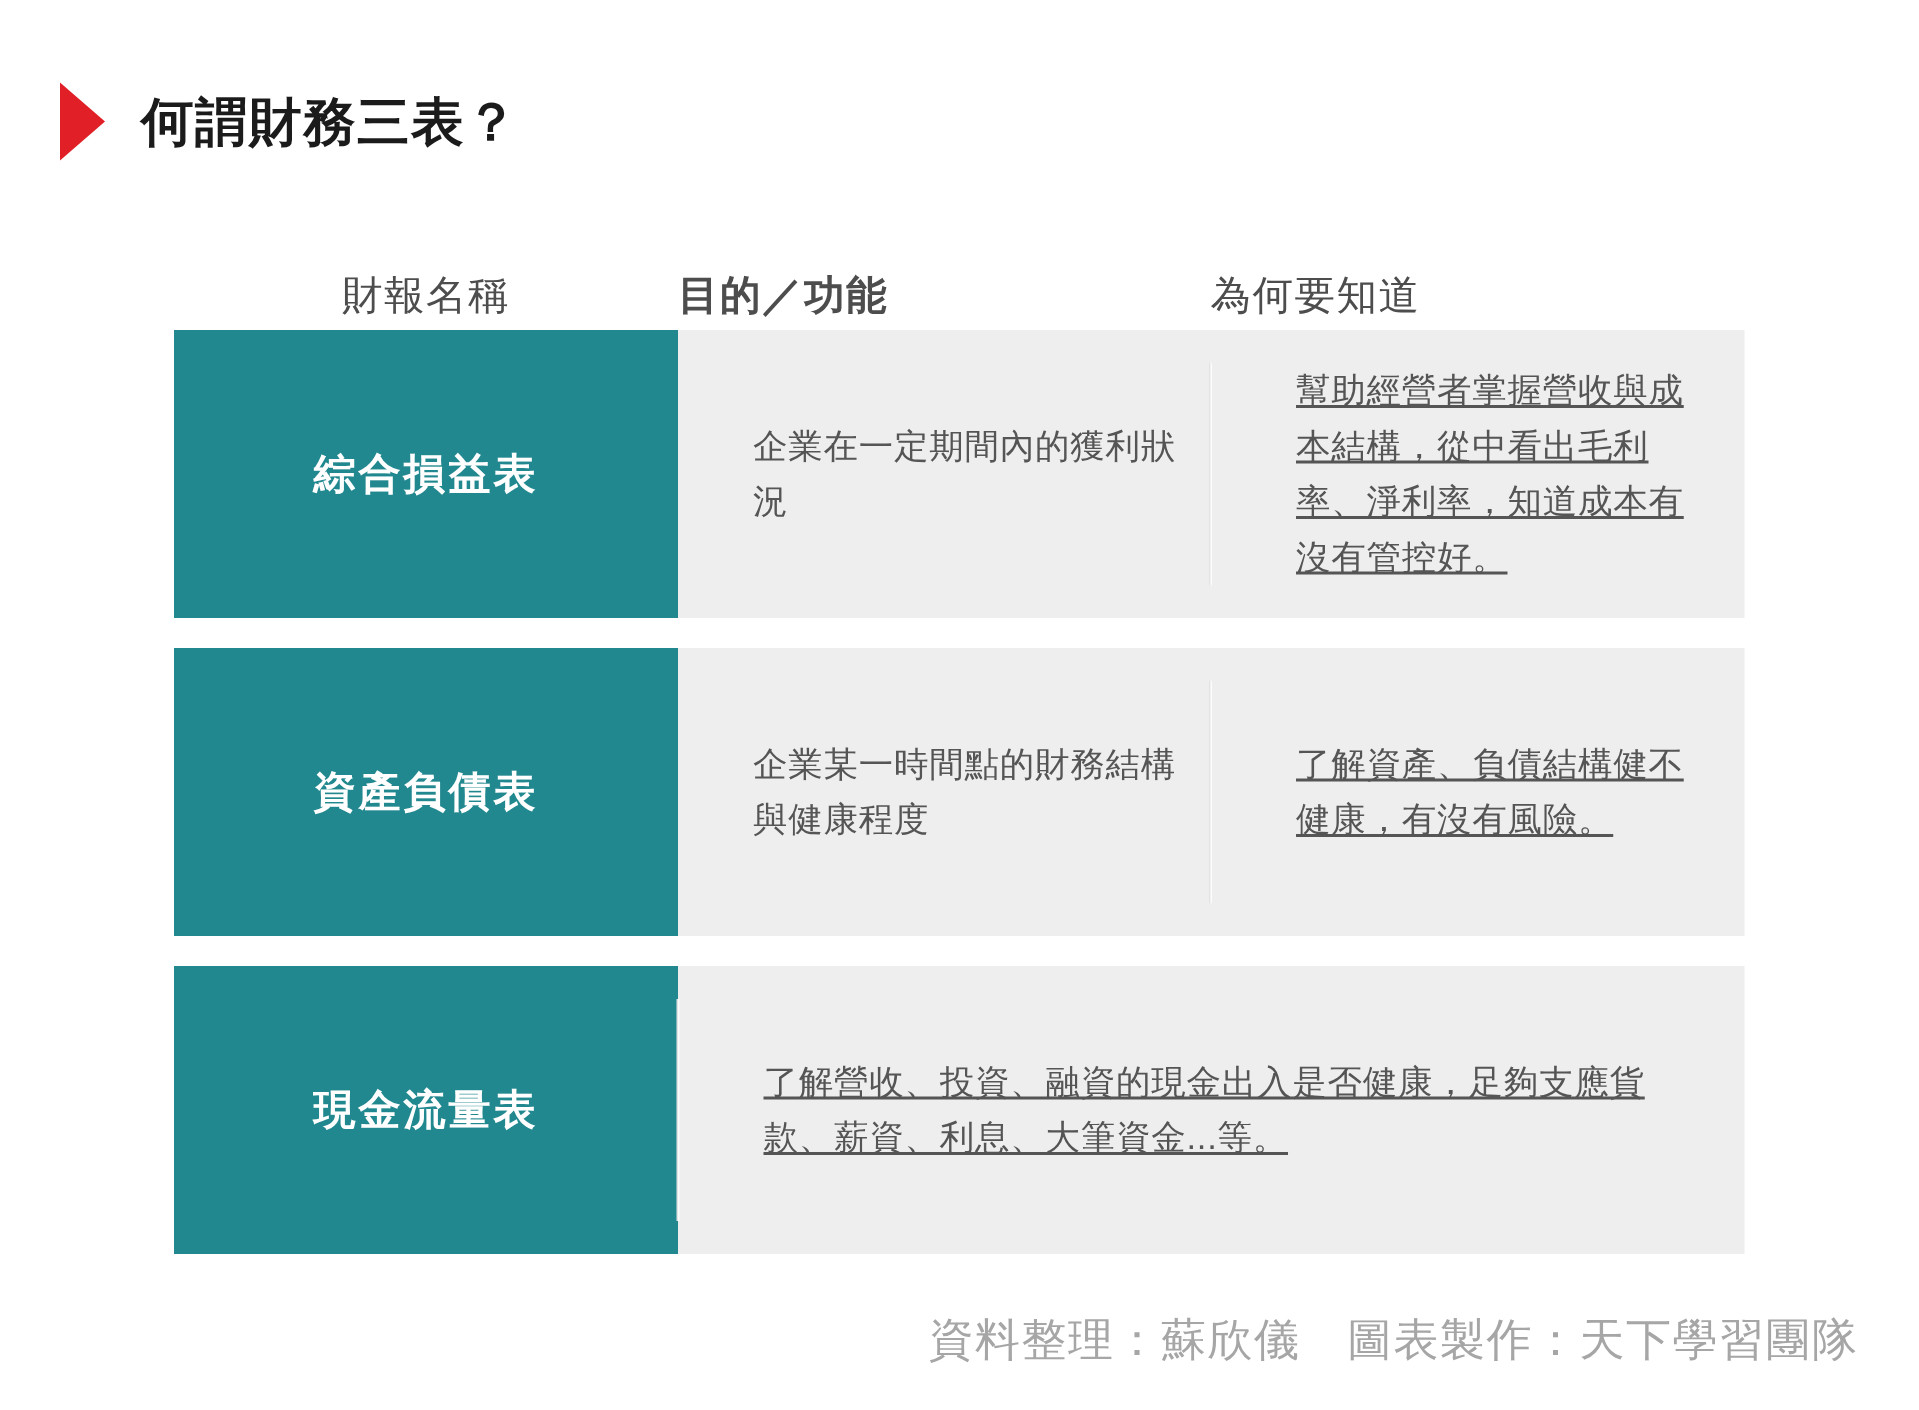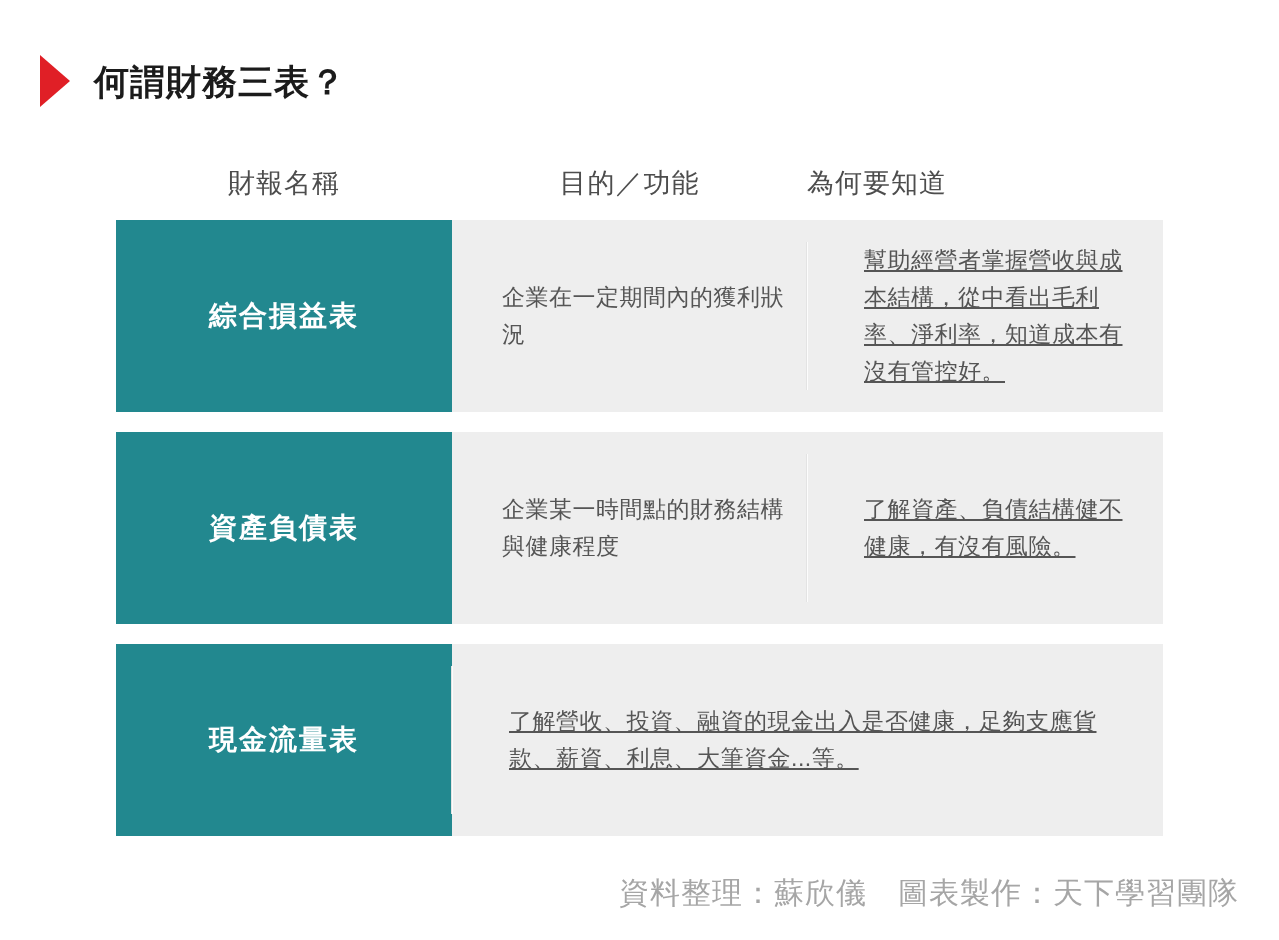--- a/index.html
+++ b/index.html
@@ -51,29 +51,29 @@
   
   .col-headers {
     position: absolute;
     left: 116px;
     top: 160px;
     width: 1047px;
     height: 42px;
   }
   .col-header {
     position: absolute;
-    top: 2px;
+    top: 16px;
     font-size: 27px;
     color: #4d4d4d;
     letter-spacing: 1px;
     white-space: nowrap;
     line-height: 42px;
   }
   .col-header.h1 { left: 0;   width: 336px; text-align: center; }
-  .col-header.h2 { left: 336px; width: 355px; text-align: center; }
+  .col-header.h2 { left: 336px; width: 355px; text-align: left; font-weight: bold; }
   .col-header.h3 { left: 691px; width: 356px; text-align: left; }
 
   
   .rows {
     position: absolute;
     left: 116px;
     top: 220px;
     width: 1047px;
   }
   .row {

